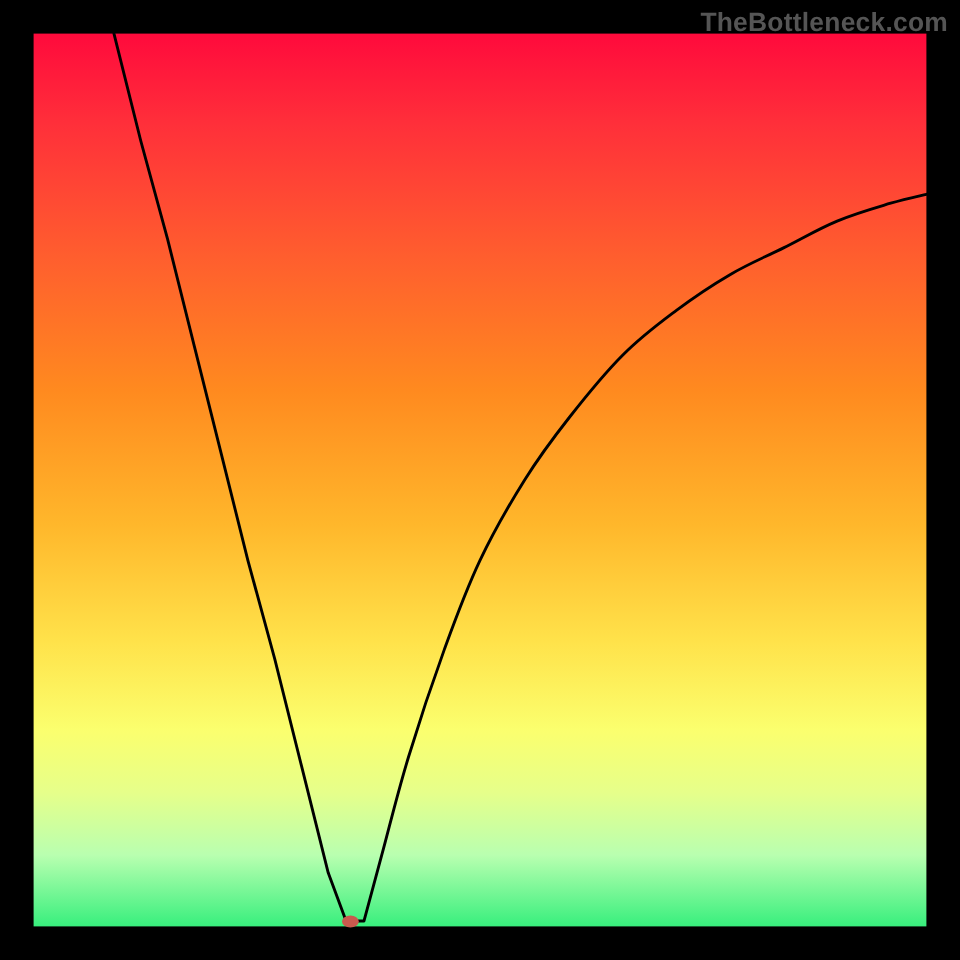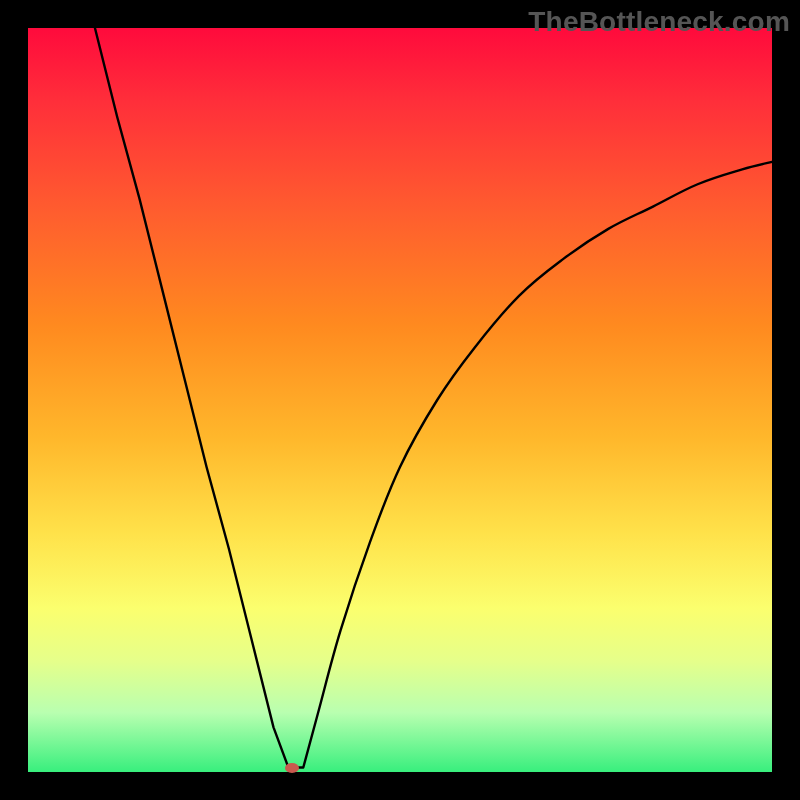--- a/index.html
+++ b/index.html
@@ -36,21 +36,21 @@
       #e6ff8a 85%,
       #b9ffb0 92%,
       #38ef7d 100%
     );
   }
   .watermark {
     position: absolute;
     top: 6px;
     right: 10px;
     color: #555;
-    font-size: 28px;
+    font-size: 22px;
     font-weight: 600;
     letter-spacing: 0.2px;
     user-select: none;
   }
   svg.curve {
     position: absolute;
     left: 0;
     top: 0;
     width: 744px;
     height: 744px;

